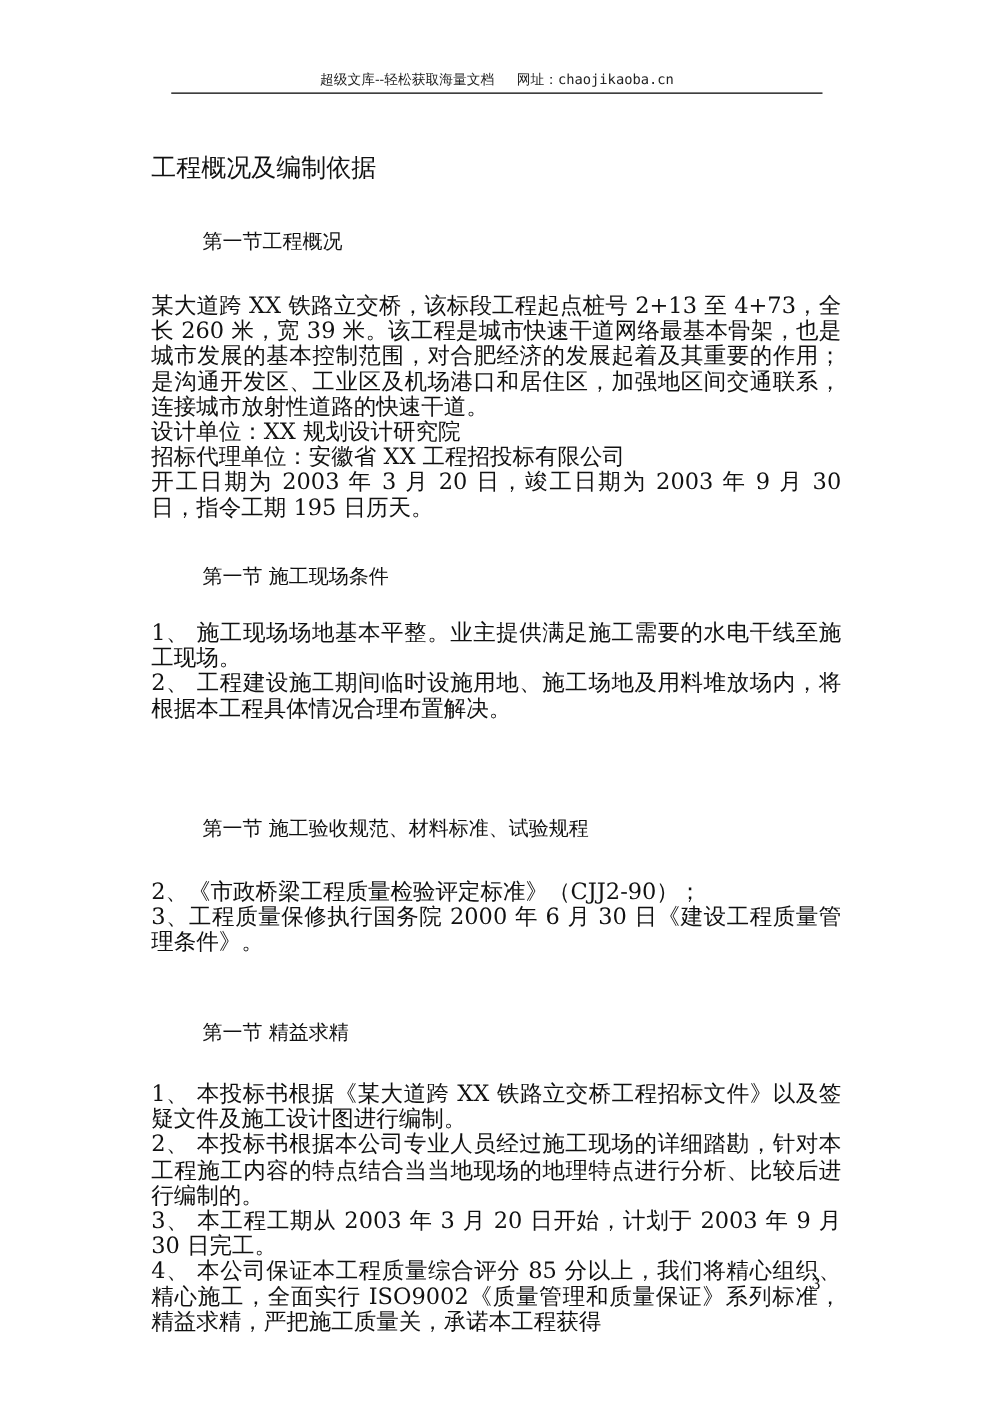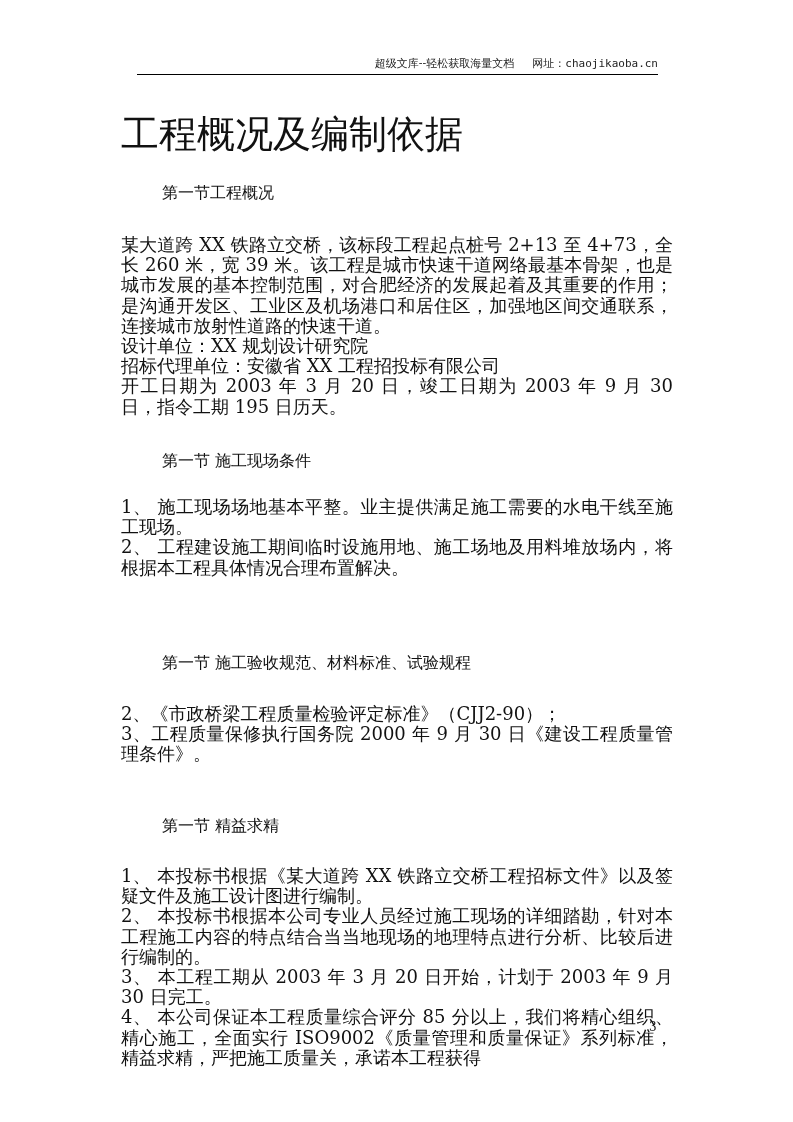--- a/index.html
+++ b/index.html
@@ -1,23 +1,23 @@
 <!DOCTYPE html>
 <html><head>
 <meta charset="utf-8">
 <style>
   html, body { margin: 0; padding: 0; background: #ffffff; }
   body { width: 793px; height: 1122px; position: relative; overflow: hidden;
          font-family: "DejaVu Serif", "Liberation Serif", serif; color: #111; }
   .hdr { position: absolute; left: 137px; top: 56px; width: 521px; height: 18px;
-         border-bottom: 1px solid #000; font-size: 11px; text-align: right; color: #222; }
+         border-bottom: 1px solid #000; font-size: 11px; text-align: center; color: #222; }
   .hdr span { display: inline-block; line-height: 16px; }
   .hdr .gap { display: inline-block; width: 18px; }
   .hdr .url { font-family: "DejaVu Sans Mono", "Liberation Mono", monospace; font-size: 11px; }
-  .title { position: absolute; left: 121px; top: 114px; font-size: 38px; font-weight: normal;
+  .title { position: absolute; left: 121px; top: 114px; font-size: 20px; font-weight: normal;
            letter-spacing: 0px; margin: 0; line-height: 40px; }
   .sec { position: absolute; left: 162px; font-size: 16px; margin: 0; font-weight: normal;
          line-height: 22px; font-family: "DejaVu Sans", "Liberation Sans", sans-serif; }
   .para { position: absolute; left: 121px; width: 552px; font-size: 18px; line-height: 20.2px;
           margin: 0; text-align: justify; }
   .para p { margin: 0; }
   .pgnum { position: absolute; left: 649px; top: 1020px; font-size: 12px; }
 </style>
 </head>
 <body>
@@ -38,21 +38,21 @@
 
 <h2 class="sec" style="top:450px">第一节 施工现场条件</h2>
 <div class="para" style="top:497px">
   <p>1、  施工现场场地基本平整。业主提供满足施工需要的水电干线至施工现场。</p>
   <p>2、  工程建设施工期间临时设施用地、施工场地及用料堆放场内，将根据本工程具体情况合理布置解决。</p>
 </div>
 
 <h2 class="sec" style="top:652px">第一节 施工验收规范、材料标准、试验规程</h2>
 <div class="para" style="top:704px">
   <p>2、《市政桥梁工程质量检验评定标准》（CJJ2-90）；</p>
-  <p>3、工程质量保修执行国务院 2000  年 9  月 30  日《建设工程质量管理条件》。</p>
+  <p>3、工程质量保修执行国务院 2000  年 6  月 30  日《建设工程质量管理条件》。</p>
 </div>
 
 <h2 class="sec" style="top:815px">第一节 精益求精</h2>
 <div class="para" style="top:866px">
   <p>1、  本投标书根据《某大道跨 XX  铁路立交桥工程招标文件》以及签疑文件及施工设计图进行编制。</p>
   <p>2、  本投标书根据本公司专业人员经过施工现场的详细踏勘，针对本工程施工内容的特点结合当当地现场的地理特点进行分析、比较后进行编制的。</p>
   <p>3、  本工程工期从 2003  年 3  月 20  日开始，计划于 2003  年 9  月 30  日完工。</p>
   <p>4、  本公司保证本工程质量综合评分 85  分以上，我们将精心组织、精心施工，全面实行 ISO9002《质量管理和质量保证》系列标准，精益求精，严把施工质量关，承诺本工程获得</p>
 </div>
 

